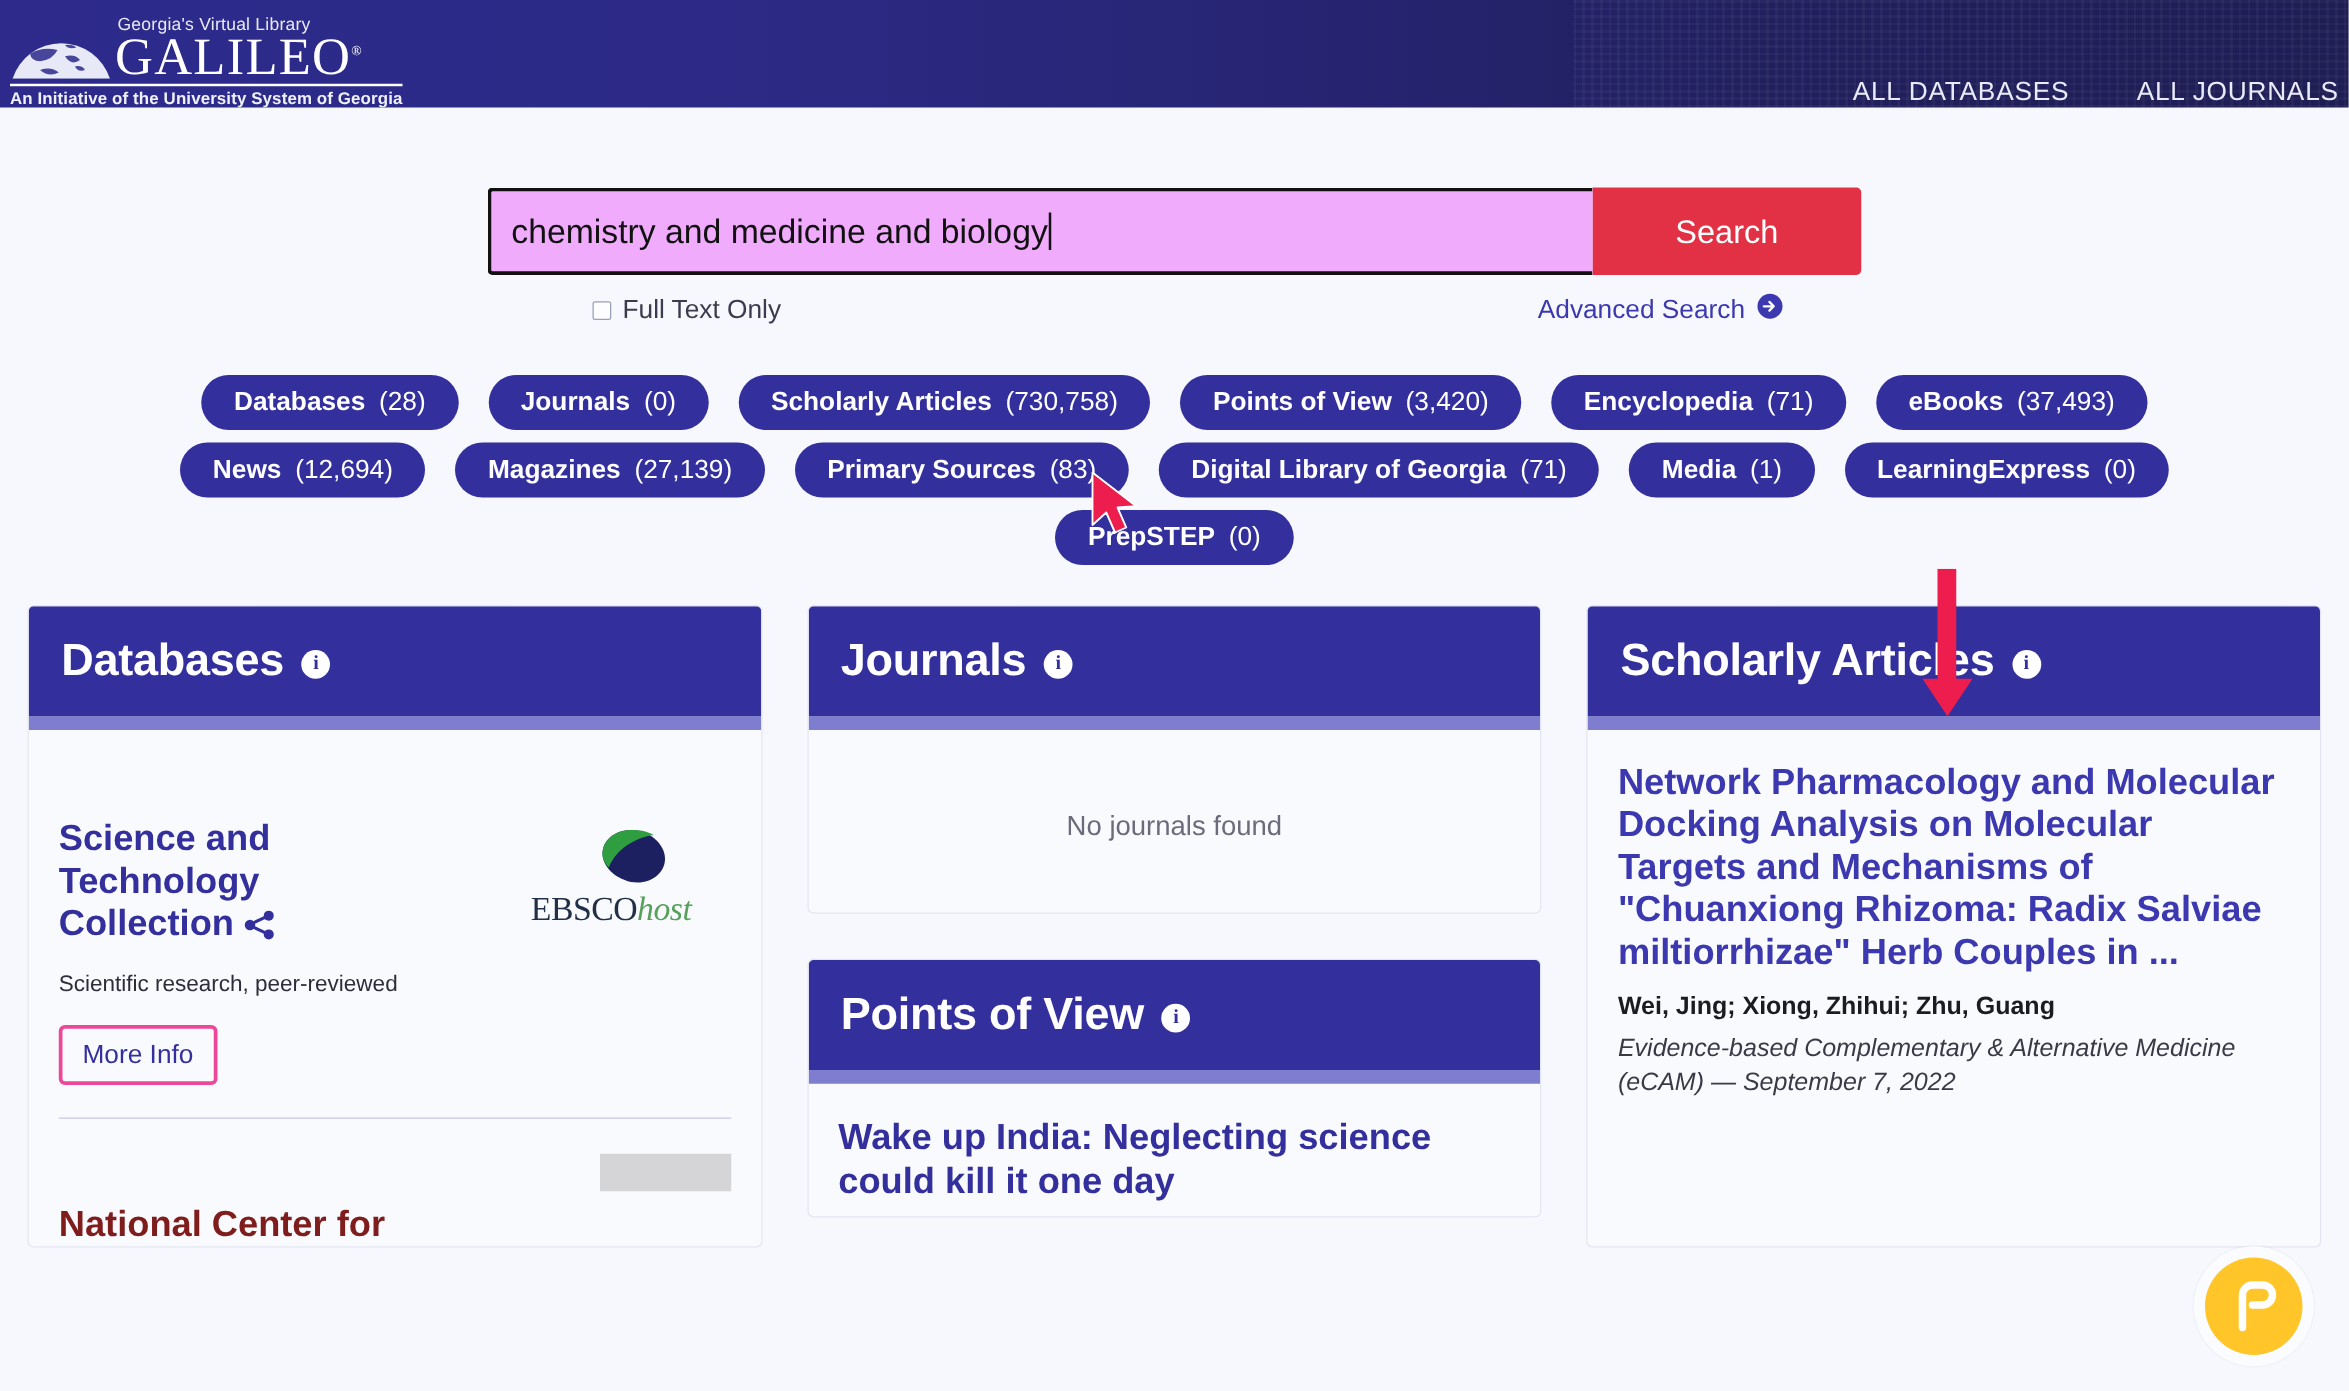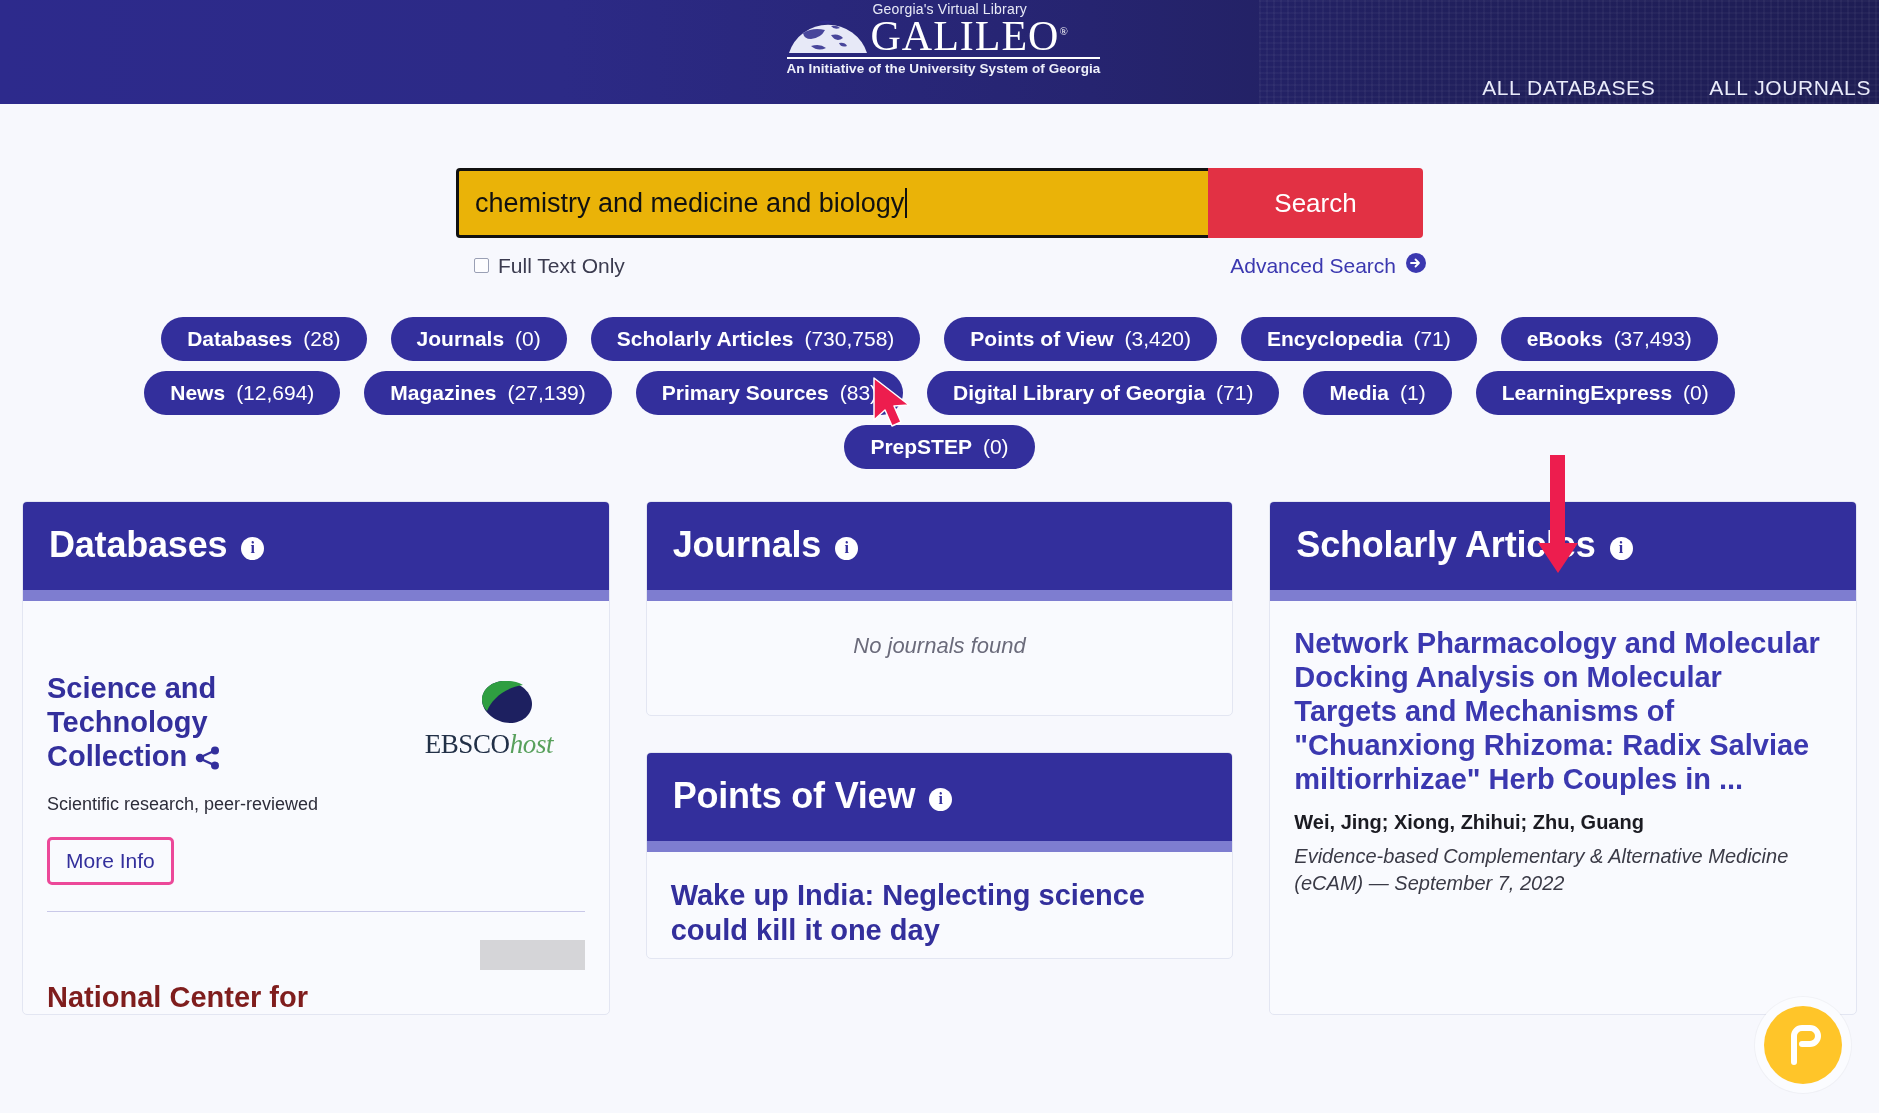--- a/index.html
+++ b/index.html
@@ -6,26 +6,25 @@
   html, body {
     width: 1879px; height: 1113px;
     overflow: hidden;
     background: #f7f8fd;
     font-family: "Liberation Sans", sans-serif;
   }
 
   
   .header {
     position: relative;
-    height: 104px;
+    height: 86px;
     background: linear-gradient(90deg, #2d2a8c 0%, #2c2a86 30%, #262470 58%, #21205e 75%, #1e1d54 100%);
     display: flex;
-    align-items: center;
+    align-items: flex-end;
     overflow: hidden;
-    flex-direction: column;
   }
   .header::after {
     content:"";
     position:absolute; top:0; right:0; width:620px; height:100%;
     background-image:
       repeating-linear-gradient(90deg, rgba(255,255,255,.035) 0 2px, transparent 2px 7px),
       repeating-linear-gradient(0deg, rgba(255,255,255,.03) 0 2px, transparent 2px 6px);
     pointer-events:none;
   }
   .logo-wrap {
@@ -91,22 +90,22 @@
     text-decoration: none;
   }
 
   
   .search-area { padding-top: 64px; }
   .search-row {
     display: flex;
     justify-content: center;
   }
   .search-box {
-    width: 752px; height: 70px;
-    background: #eab308;
+    width: 884px; height: 70px;
+    background: #f0abfc;
     border: 3px solid #111;
     border-radius: 4px 0 0 4px;
     border-right: none;
     display: flex; align-items: center;
     padding: 0 16px;
     font-size: 27px;
     color: #111;
     position: relative;
   }
   .caret {
@@ -226,22 +225,22 @@
     border-radius: 5px;
     padding: 9px 16px;
     cursor:pointer;
   }
   .divider { height:1px; background:#c9c8e8; margin: 26px 0 22px; }
   .db2-row { display:flex; justify-content:space-between; align-items:flex-start; }
   .db2-title { color:#7f1d1d; font-size:29px; font-weight:bold; line-height:1.18; text-decoration:none;margin-top:46px; }
   .db2-logo { width: 105px; height: 30px; background:#d5d5d8; margin-top: 6px;}
 
   .empty-msg {
-    text-align:center; color:#6b6b7b; font-style: italic; font-size: 22px;
-    padding: 32px 0 56px;
+    text-align:center; color:#6b6b7b; font-size: 22px;
+    padding: 64px 0 56px;
   }
   .pov-link {
     color:#332f9c; font-size:29px; font-weight:bold; line-height:1.2;
     text-decoration:none; display:block; padding-bottom: 10px;
   }
   .art-title {
     color:#3b38b0; font-size:29px; font-weight:bold; line-height:1.17;
     text-decoration:none; display:block;
   }
   .art-authors { font-size:20px; font-weight:bold; color:#1b1b22; margin-top:14px; }

